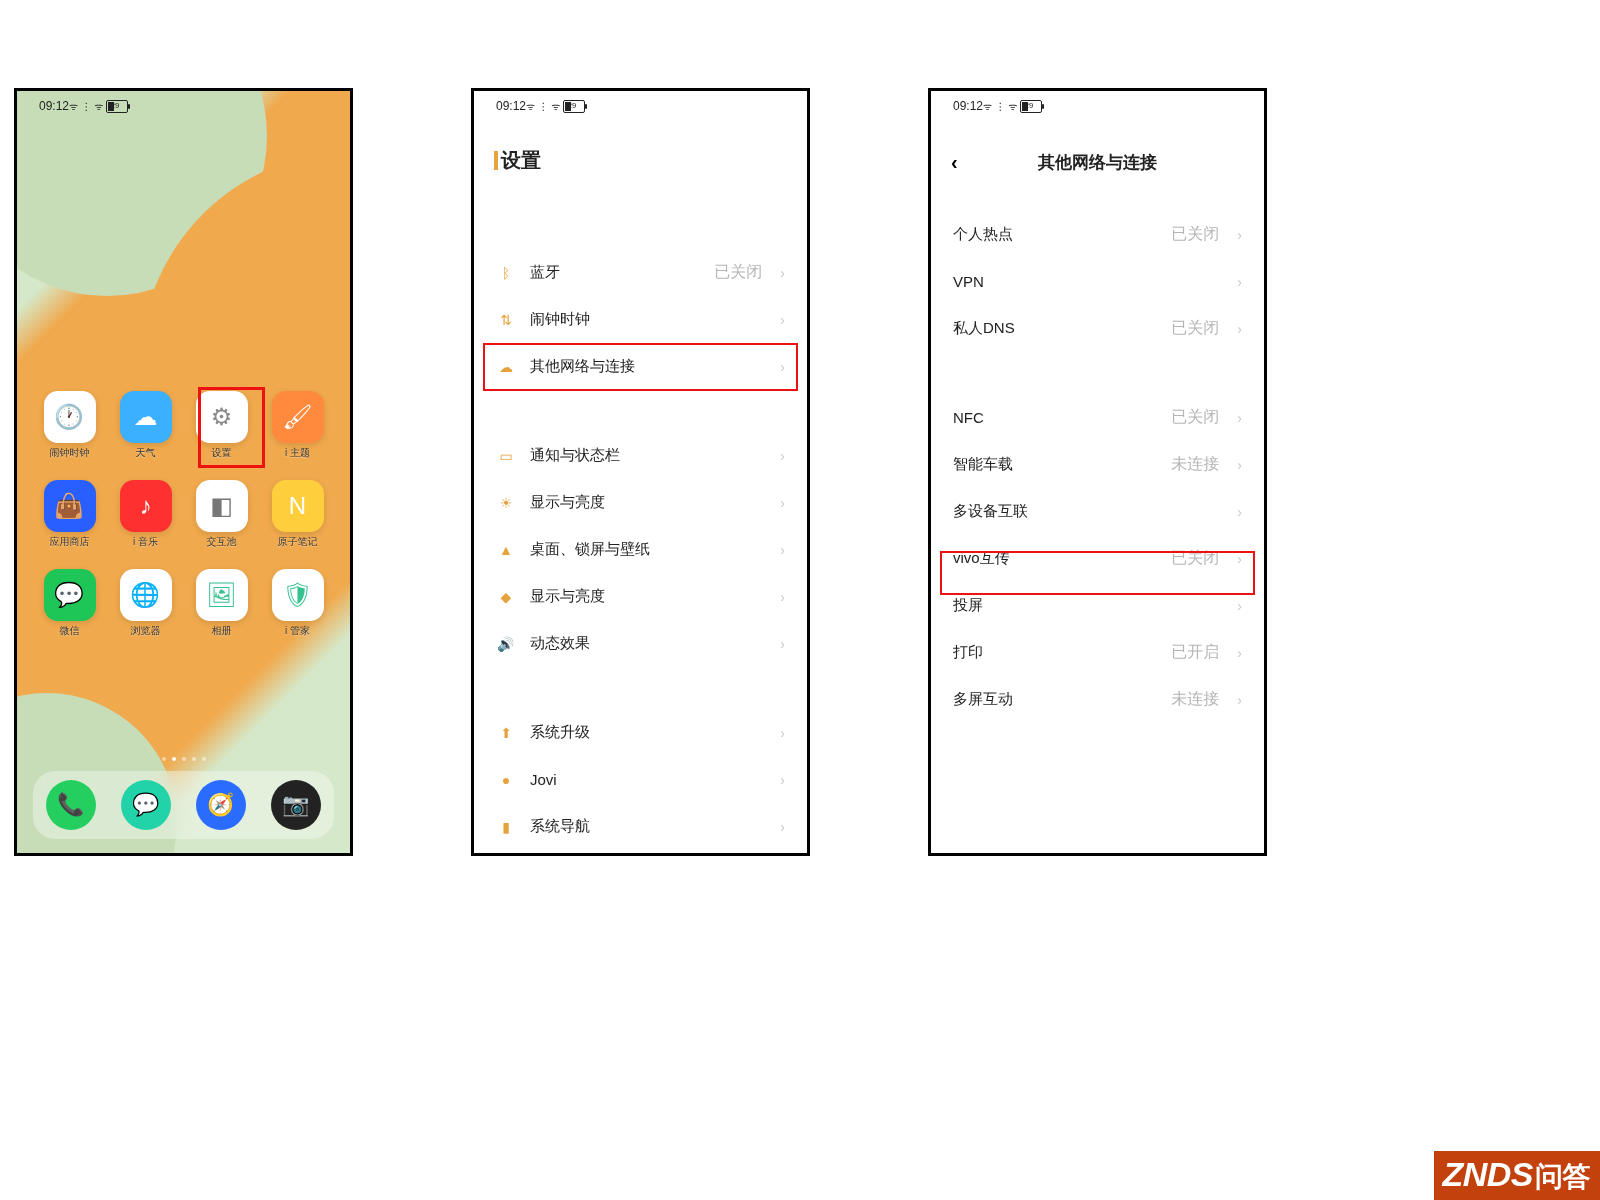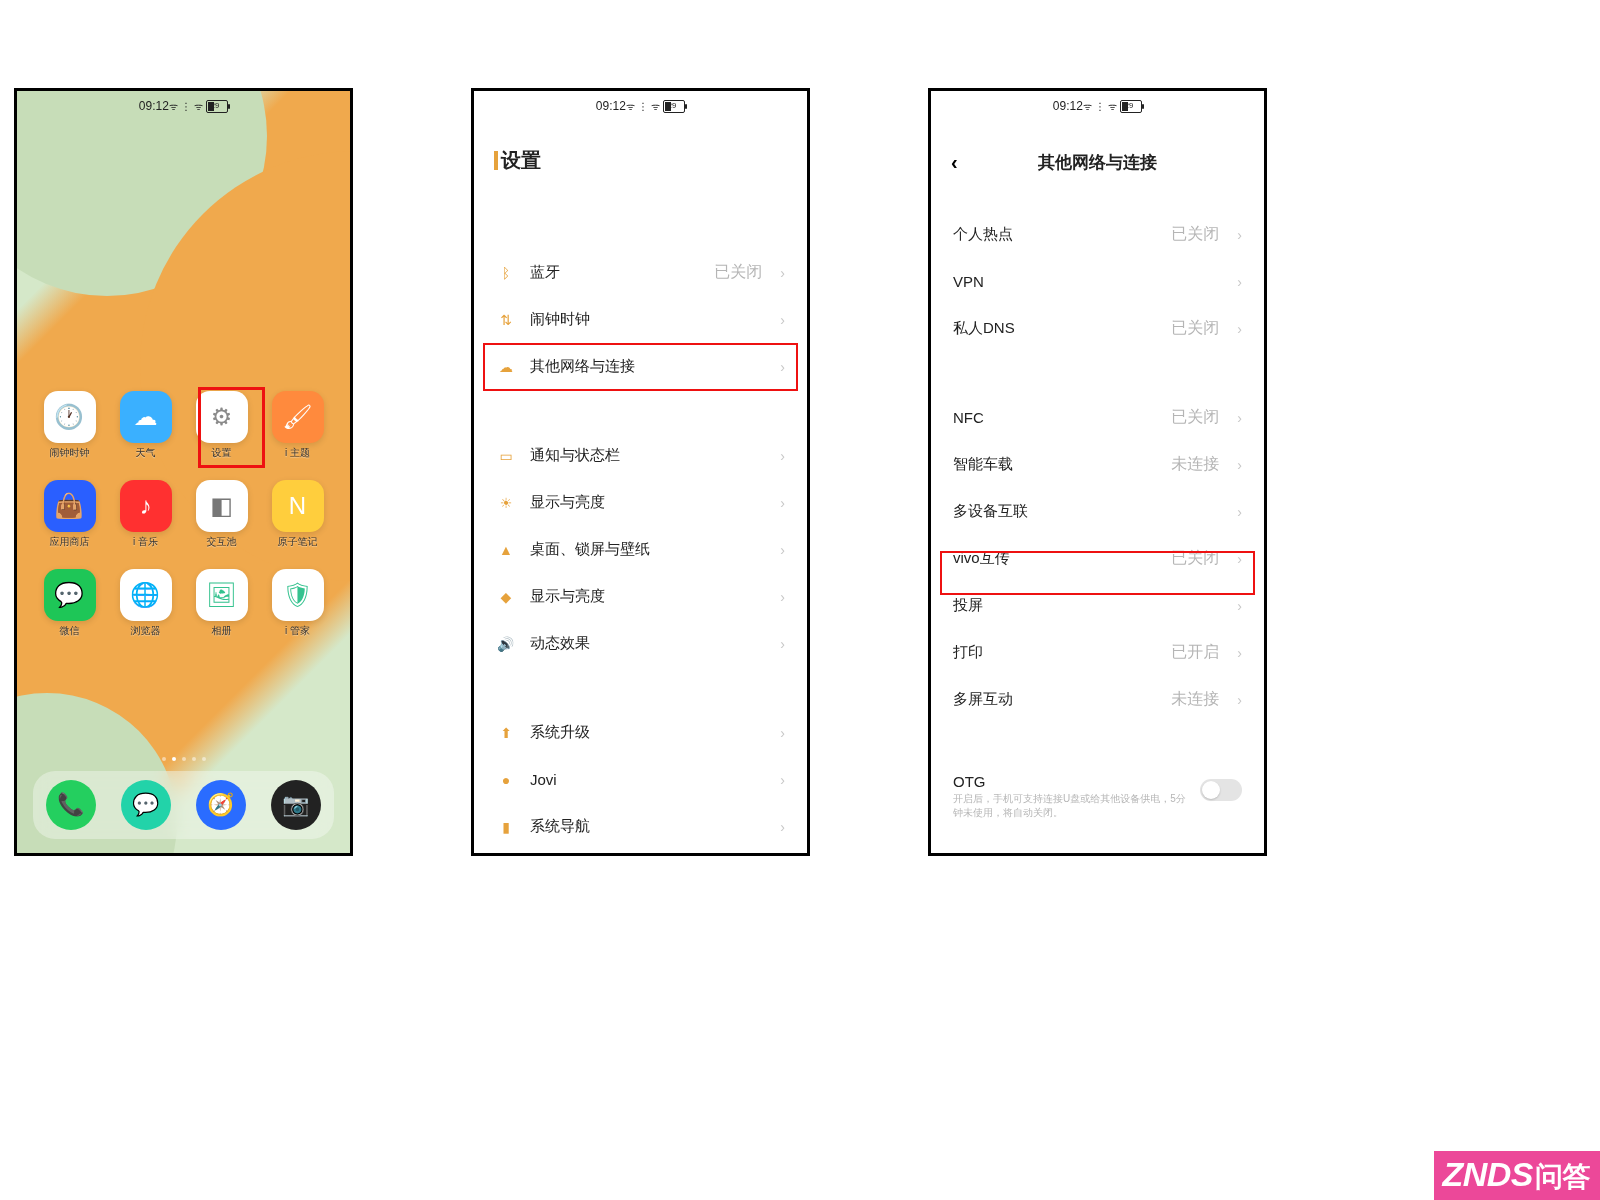--- a/index.html
+++ b/index.html
@@ -3,21 +3,21 @@
 <meta charset="utf-8">
 <style>
 html,body{margin:0;padding:0;background:#fff;font-family:-apple-system,"PingFang SC","Microsoft YaHei",sans-serif;width:1600px;height:1200px;overflow:hidden}
 .canvas{position:relative;width:1600px;height:1200px}
 .phone{position:absolute;width:333px;height:762px;border:3px solid #000;background:#fff;overflow:hidden}
 .phone1{left:14px;top:88px}
 .phone2{left:471px;top:88px}
 .phone3{left:928px;top:88px}
 
 
-.status-bar{position:absolute;top:3px;left:0;right:0;height:24px;display:flex;align-items:center;justify-content:center;padding:0 22px;font-size:12px;color:#222}
+.status-bar{position:absolute;top:3px;left:0;right:0;height:24px;display:flex;align-items:center;justify-content:flex-start;padding:0 22px;font-size:12px;color:#222}
 .status-bar.light{color:#222}
 .status-icons{display:flex;align-items:center;gap:3px;font-size:10px}
 .batt{display:inline-flex;align-items:center;gap:1px}
 .batt-box{width:20px;height:11px;border:1px solid currentColor;border-radius:2px;position:relative}
 .batt-box::after{content:"";position:absolute;right:-3px;top:3px;width:2px;height:5px;background:currentColor;border-radius:1px}
 .batt-fill{position:absolute;left:1px;top:1px;bottom:1px;width:30%;background:currentColor}
 .batt-num{font-size:9px;position:absolute;left:3px;top:-1px;transform:scale(.85)}
 
 
 .home-bg{position:absolute;inset:0;background:linear-gradient(135deg,#d5e8c9 0%,#d5e8c9 20%,#f0a94d 25%,#f0a94d 75%,#d5e8c9 80%)}
@@ -53,21 +53,21 @@
 .row .rstat{font-size:16px;color:#b5b5b5}
 .row .chev{color:#c8c8c8;font-size:14px;margin-left:4px}
 .gap{height:42px}
 .hl-row{position:absolute;left:9px;right:9px;border:2px solid #e11;pointer-events:none}
 .otg-row{height:66px;align-items:flex-start;padding-top:8px}
 .otg-label{font-size:15px;color:#222}
 .otg-desc{font-size:10px;color:#b5b5b5;line-height:1.35;margin-top:2px}
 .toggle{width:42px;height:22px;border-radius:12px;background:#e4e4e4;position:relative;margin-left:auto;margin-top:6px}
 .toggle::after{content:"";position:absolute;width:18px;height:18px;border-radius:50%;background:#fff;top:2px;left:2px;box-shadow:0 1px 2px rgba(0,0,0,.18)}
 
-.watermark{position:absolute;right:0;bottom:0;background:#ec4899;color:#fff;font-weight:700;font-style:italic;font-size:34px;padding:4px 10px 4px 8px;letter-spacing:-.5px}
+.watermark{position:absolute;right:0;bottom:0;background:#c2410c;color:#fff;font-weight:700;font-style:italic;font-size:34px;padding:4px 10px 4px 8px;letter-spacing:-.5px}
 .watermark .zh{font-style:normal;font-size:28px;font-weight:600;margin-left:2px}
 </style>
 </head>
 <body>
 
 <div class="canvas">
 
 <div class="phone phone1">
   <div class="home-bg">
     <div class="blob1"></div>
@@ -299,27 +299,20 @@
           <span class="rlbl">打印</span>
           <span class="rstat">已开启</span>
           <span class="chev">›</span>
         </div>
         <div class="row no-icon">
           <span class="rlbl">多屏互动</span>
           <span class="rstat">未连接</span>
           <span class="chev">›</span>
         </div>
         <div class="gap"></div>
-        <div class="row otg-row no-icon">
-          <div style="flex:1">
-            <div class="otg-label">OTG</div>
-            <div class="otg-desc">开启后，手机可支持连接U盘或给其他设备供电，5分钟未使用，将自动关闭。</div>
-          </div>
-          <div class="toggle"></div>
-        </div>
       </div>
   <div class="hl-row" style="top:460px;height:40px"></div>
 </div>
 
 <div class="watermark">
   <span>ZNDS</span><span class="zh">问答</span>
 </div>
 
 </div>
 

